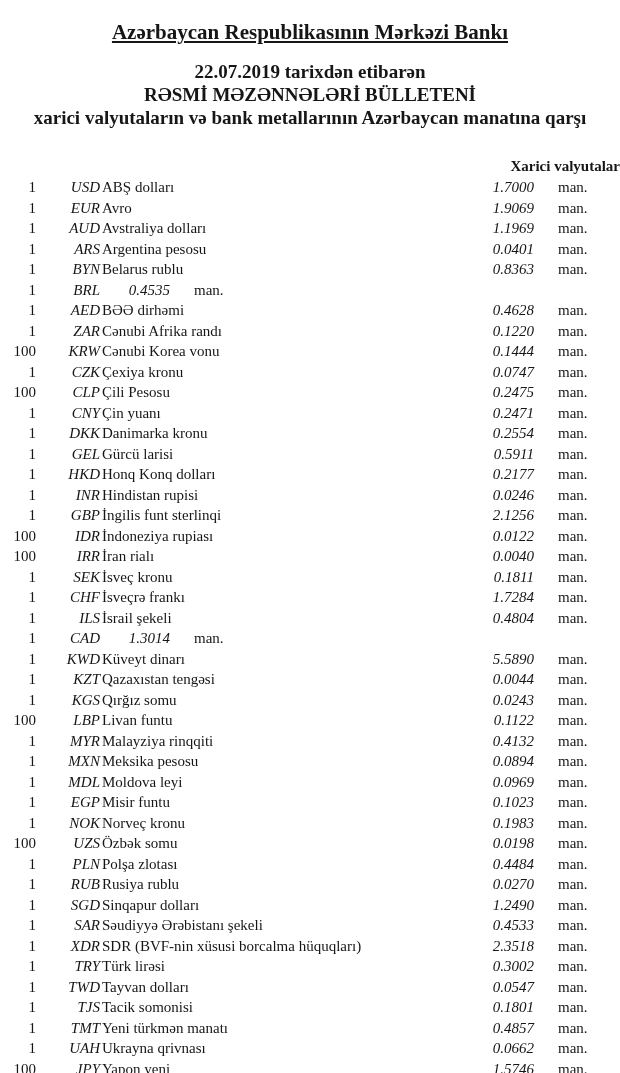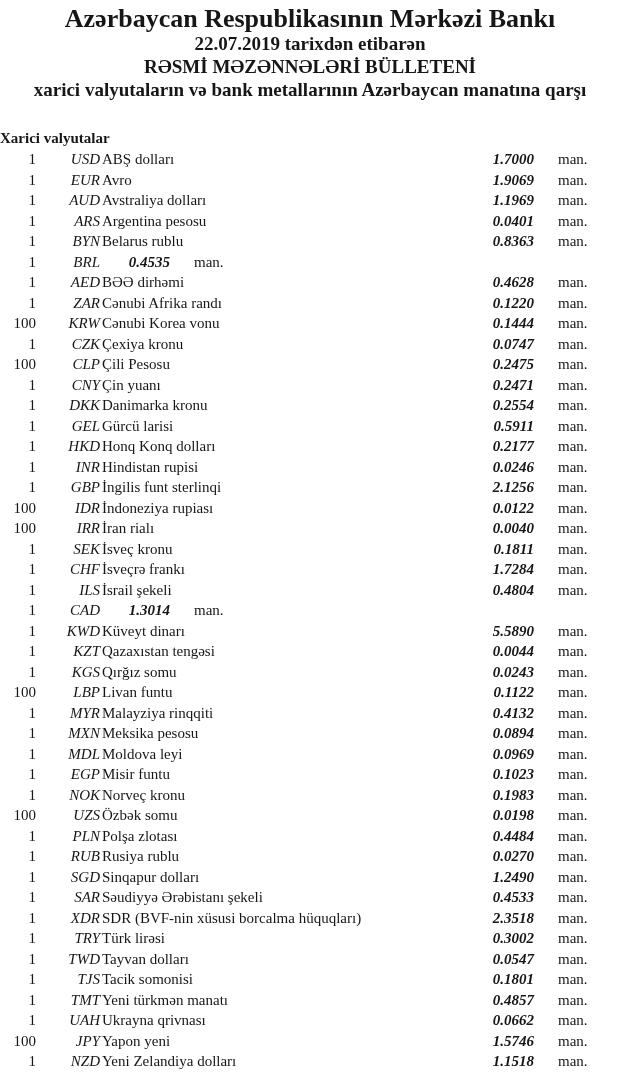--- a/index.html
+++ b/index.html
@@ -7,51 +7,52 @@
     position: relative;
     width: 620px;
     height: 1073px;
     background: #ffffff;
     color: #161616;
     font-family: "Liberation Serif", "DejaVu Serif", serif;
     overflow: hidden;
   }
   .header { text-align: center; padding-top: 5px; }
   .title {
-    font-size: 26px;
+    font-size: 21px;
     font-weight: bold;
     line-height: 27px;
-    margin: 0;
+    margin: 14px;
+    text-decoration: underline;
   }
   .subline {
     font-size: 19px;
     font-weight: bold;
     line-height: 23px;
   }
   .section-title {
-    text-align: left;
+    text-align: right;
     font-size: 15px;
     font-weight: bold;
     line-height: 20px;
     margin-top: 27px;
   }
   .rates-table { margin-top: 1px; }
   .row {
     display: flex;
     align-items: baseline;
     height: 20.51px;
     line-height: 20.51px;
     font-size: 15px;
     padding-right: 22px;
     white-space: nowrap;
   }
   .qty   { flex: none; width: 36px; text-align: right; }
   .code  { flex: none; width: 44px; margin-left: 20px; text-align: right; font-style: italic; }
   .name  { flex: 1; margin-left: 2px; overflow: hidden; }
-  .rate  { flex: none; width: 70px; text-align: right; font-weight: bold; font-style: italic; }
+  .rate  { flex: none; width: 70px; text-align: right; font-weight: normal; font-style: italic; }
   .unit  { flex: none; width: 40px; margin-left: 24px; text-align: left; }
 </style>
 </head>
 <body>
 
 <div class="page">
   <div class="header">
     <div class="title">Azərbaycan Respublikasının Mərkəzi Bankı</div>
     <div class="subline">22.07.2019 tarixdən etibarən</div>
     <div class="subline">RƏSMİ MƏZƏNNƏLƏRİ BÜLLETENİ</div>

